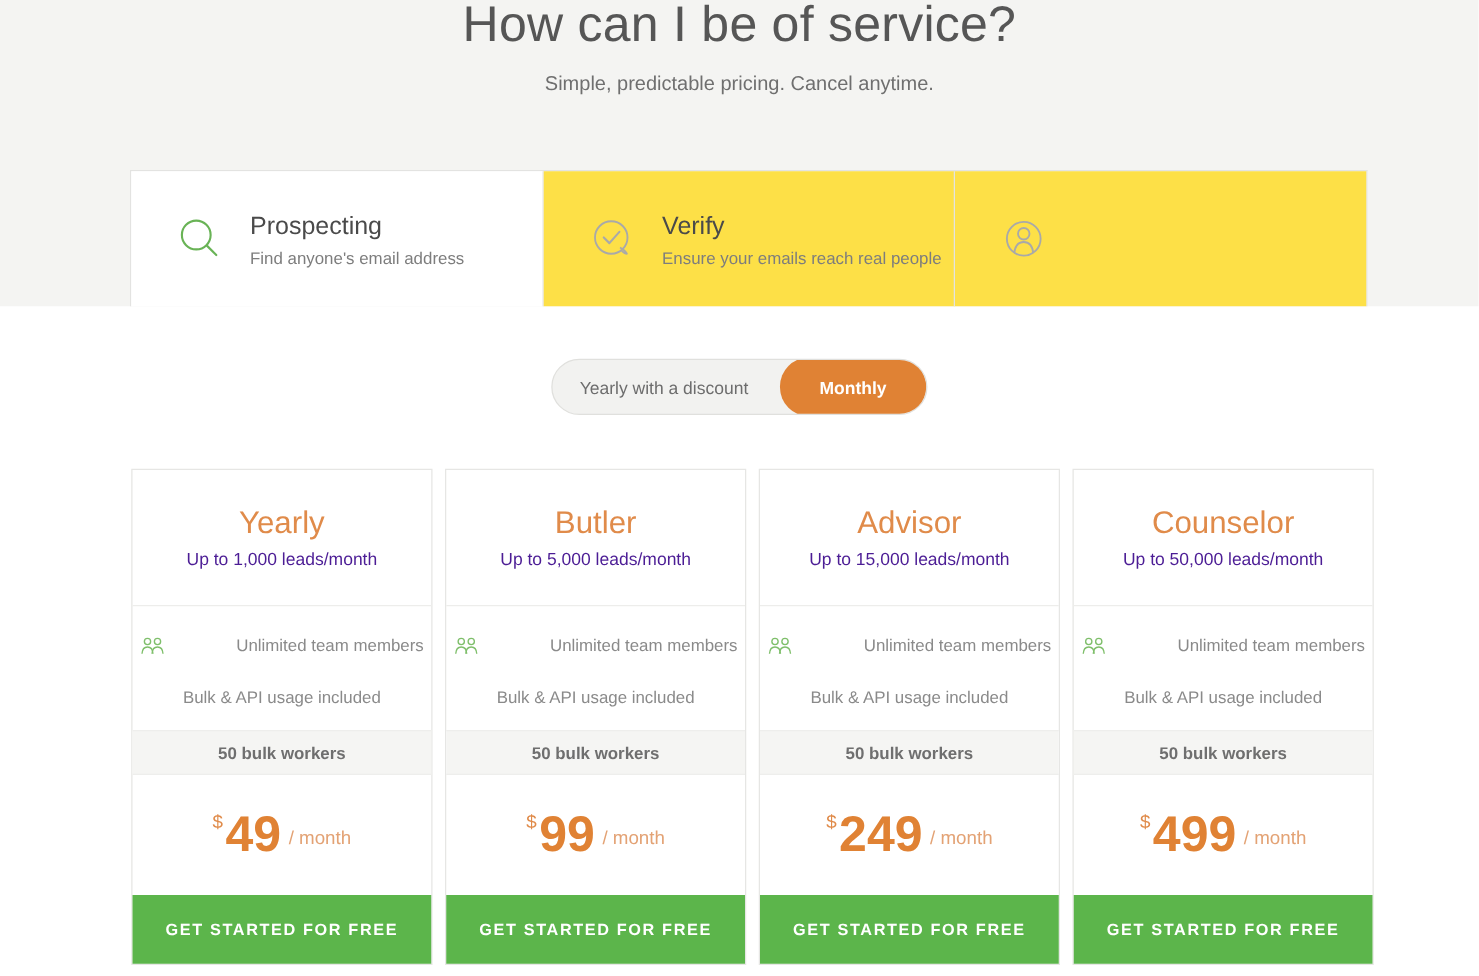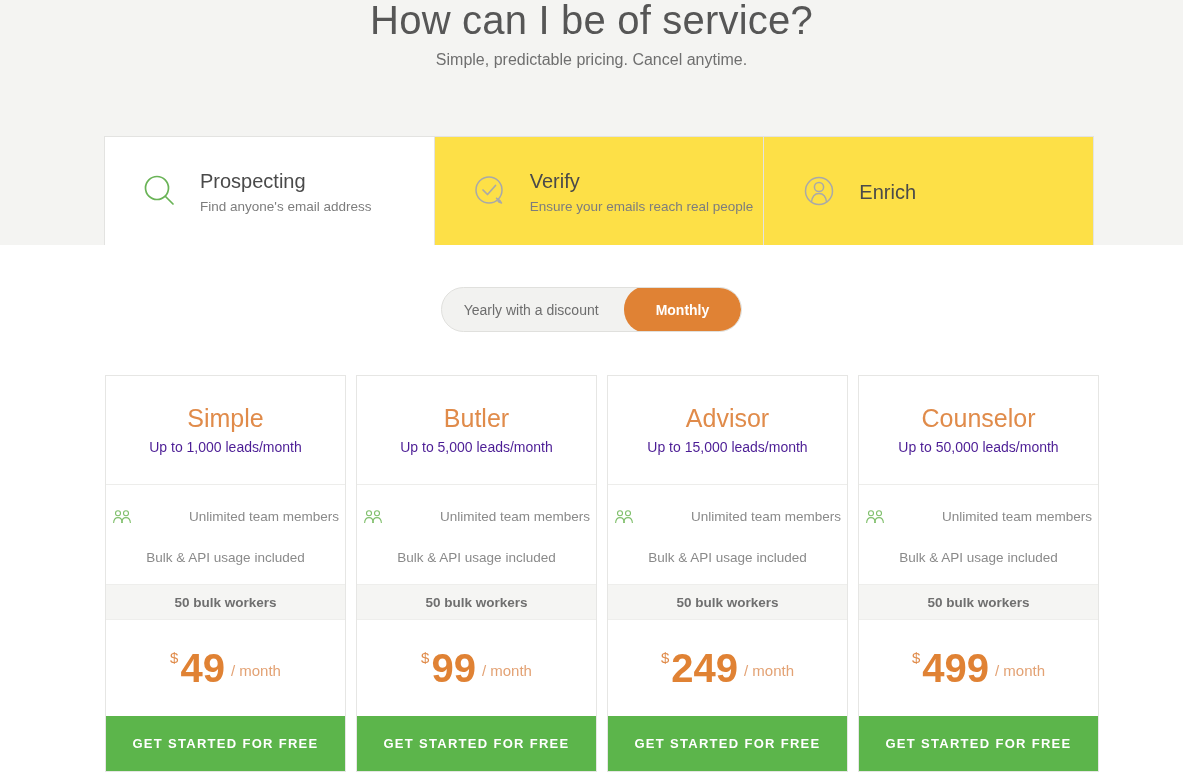--- a/index.html
+++ b/index.html
@@ -29,21 +29,21 @@
     text-align: center;
     font-size: 40px;
     font-weight: 300;
     color: #565656;
     letter-spacing: 0.2px;
     line-height: 56px;
   }
 
   .page-subtitle {
     position: absolute;
-    top: 48px; left: 0;
+    top: 56px; left: 0;
     width: 1183px;
     text-align: center;
     font-size: 16px;
     font-weight: 400;
     color: #6f6f6f;
     line-height: 24px;
   }
 
   
   .tabs {
@@ -314,38 +314,37 @@
 
   <div class="tab">
     <span class="tab-icon">
       <svg width="40" height="40" viewBox="0 0 40 40">
         <circle cx="20" cy="20" r="13.5" fill="none" stroke="#a9a9a9" stroke-width="1.5"></circle>
         <circle cx="20" cy="16" r="4.6" fill="none" stroke="#a9a9a9" stroke-width="1.5"></circle>
         <path d="M12.4 31.5 Q13.4 22.6 20 22.6 Q26.6 22.6 27.6 31.5" fill="none" stroke="#a9a9a9" stroke-width="1.5"></path>
       </svg>
     </span>
     <span class="tab-text">
-      <div class="tab-title">Enrich</div>
     </span>
   </div>
 
 </div>
 
 <div class="toggle-wrap">
   <div class="toggle">
     <div class="toggle-opt inactive">Yearly with a discount</div>
     <div class="toggle-opt active">Monthly</div>
   </div>
 </div>
 
 <div class="cards">
 
   <div class="card">
     <div class="card-head">
-      <div class="card-name">Simple</div>
+      <div class="card-name">Yearly</div>
       <div class="card-leads">Up to 1,000 leads/month</div>
     </div>
     <div class="feat-rows">
       <div class="feat-row">
         <span class="people-icon">
           <svg width="20" height="16" viewBox="0 0 20 16">
             <circle cx="6" cy="4.2" r="2.5" fill="none" stroke="#7fbf6b" stroke-width="1.1"></circle>
             <circle cx="14" cy="4.2" r="2.5" fill="none" stroke="#7fbf6b" stroke-width="1.1"></circle>
             <path d="M1.6 14 Q1.9 8.6 6 8.6 Q10.1 8.6 10.4 14" fill="none" stroke="#7fbf6b" stroke-width="1.1"></path>
             <path d="M9.6 14 Q9.9 8.6 14 8.6 Q18.1 8.6 18.4 14" fill="none" stroke="#7fbf6b" stroke-width="1.1"></path>

